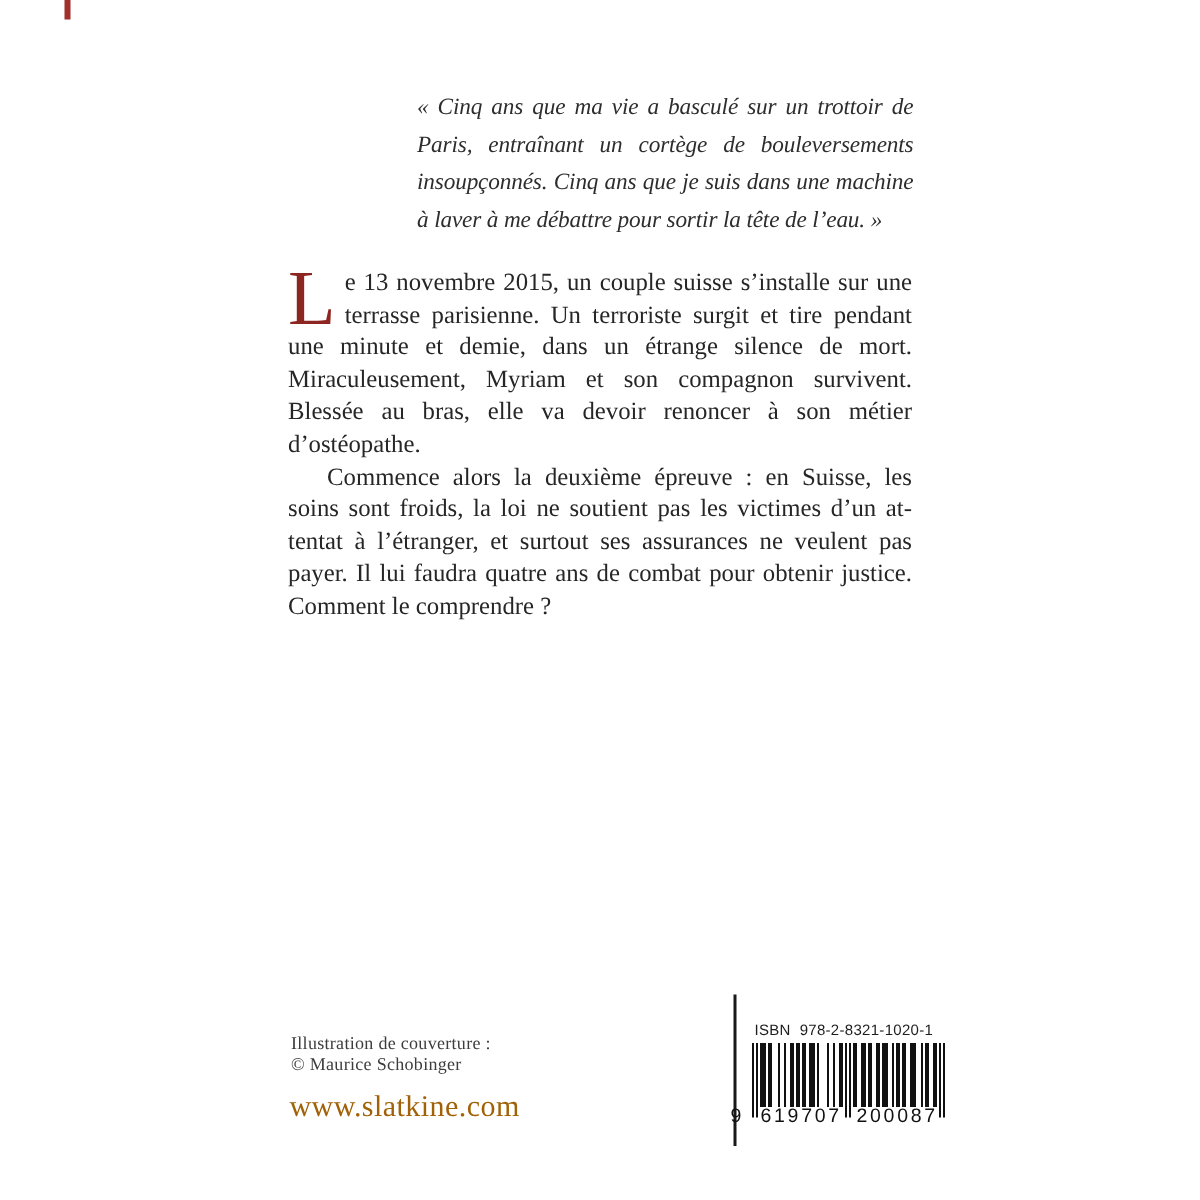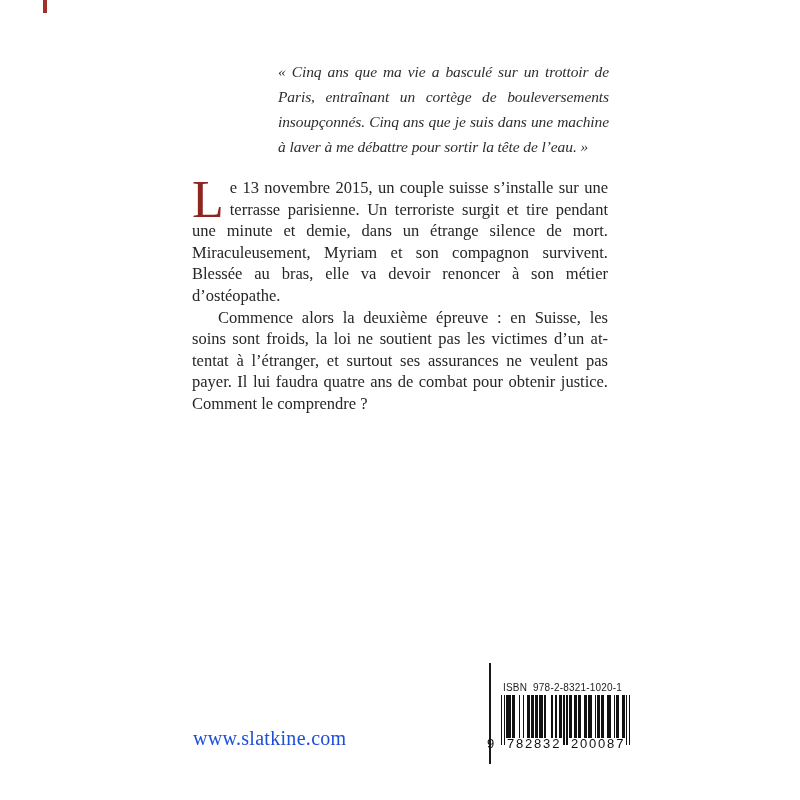--- a/index.html
+++ b/index.html
@@ -37,21 +37,21 @@
   
   .credit {
     position:absolute; left:194px; top:689px;
     font-size:12px; line-height:13.5px; color:#3c3c3c; letter-spacing:0.2px;
   }
   .credit div { margin:0; }
 
   
   .website {
     position:absolute; left:193px; top:727px;
-    font-size:20px; color:#1d4ed8; letter-spacing:0.3px;
+    font-size:20px; color:#a16207; letter-spacing:0.3px;
   }
 
   
   .barcode-wrap {
     position:absolute; left:487px; top:660px; width:152px; height:108px;
     font-family:"Liberation Sans", sans-serif; color:#161616;
   }
   .barcode-vline { position:absolute; left:2px; top:3px; width:2px; height:101px; background:#191919; }
   .isbn-label { position:absolute; left:16px; top:22px; font-size:10px; letter-spacing:0.2px; white-space:pre; color:#1d1d1d; }
   .barcode-svg { position:absolute; left:14px; top:35px; }
@@ -68,20 +68,24 @@
   <div class="trim-mark trim-left"></div>
   <div class="trim-mark trim-right"></div>
 
   <div class="quote">« Cinq ans que ma vie a basculé sur un trottoir de Paris, entraînant un cortège de bouleversements insoupçon­nés. Cinq ans que je suis dans une machine à laver à me débattre pour sortir la tête de l’eau. »</div>
 
   <div class="body-copy">
     <p><span class="dropcap">L</span><span>e 13 novembre 2015, un couple suisse s’installe sur une terrasse parisienne. Un terroriste surgit et tire pendant une minute et demie, dans un étrange silence de mort. Miraculeusement, Myriam et son compagnon survivent. Blessée au bras, elle va devoir renoncer à son métier d’ostéopathe.</span></p>
     <p class="para2">Commence alors la deuxième épreuve : en Suisse, les soins sont froids, la loi ne soutient pas les victimes d’un at­tentat à l’étranger, et surtout ses assurances ne veulent pas payer. Il lui faudra quatre ans de combat pour obtenir jus­tice. Comment le comprendre ?</p>
   </div>
 
+  <div class="credit">
+    <div>Illustration de couverture :</div>
+    <div>© Maurice Schobinger</div>
+  </div>
 
   <div class="website">www.slatkine.com</div>
 
   <div class="barcode-wrap">
     <div class="barcode-vline"></div>
     <div class="isbn-label">ISBN  978-2-8321-1020-1</div>
     <svg class="barcode-svg" width="129" height="50" viewBox="0 0 95 50" preserveAspectRatio="none" shape-rendering="crispEdges" id="barcode-svg">
         <rect x="0" y="0" width="1" height="50" fill="#111"></rect>
         <rect x="2" y="0" width="1" height="50" fill="#111"></rect>
         <rect x="4" y="0" width="3" height="43" fill="#111"></rect>
@@ -107,17 +111,17 @@
         <rect x="71" y="0" width="2" height="43" fill="#111"></rect>
         <rect x="74" y="0" width="2" height="43" fill="#111"></rect>
         <rect x="78" y="0" width="3" height="43" fill="#111"></rect>
         <rect x="83" y="0" width="1" height="43" fill="#111"></rect>
         <rect x="85" y="0" width="2" height="43" fill="#111"></rect>
         <rect x="89" y="0" width="2" height="43" fill="#111"></rect>
         <rect x="92" y="0" width="1" height="50" fill="#111"></rect>
         <rect x="94" y="0" width="1" height="50" fill="#111"></rect>
       </svg>
     <span class="bc-digit bc-d0">9</span>
-    <span class="bc-digit bc-d1">782832</span>
+    <span class="bc-digit bc-d1">619707</span>
     <span class="bc-digit bc-d2">200087</span>
   </div>
 
 </div>
 
 </body></html>

